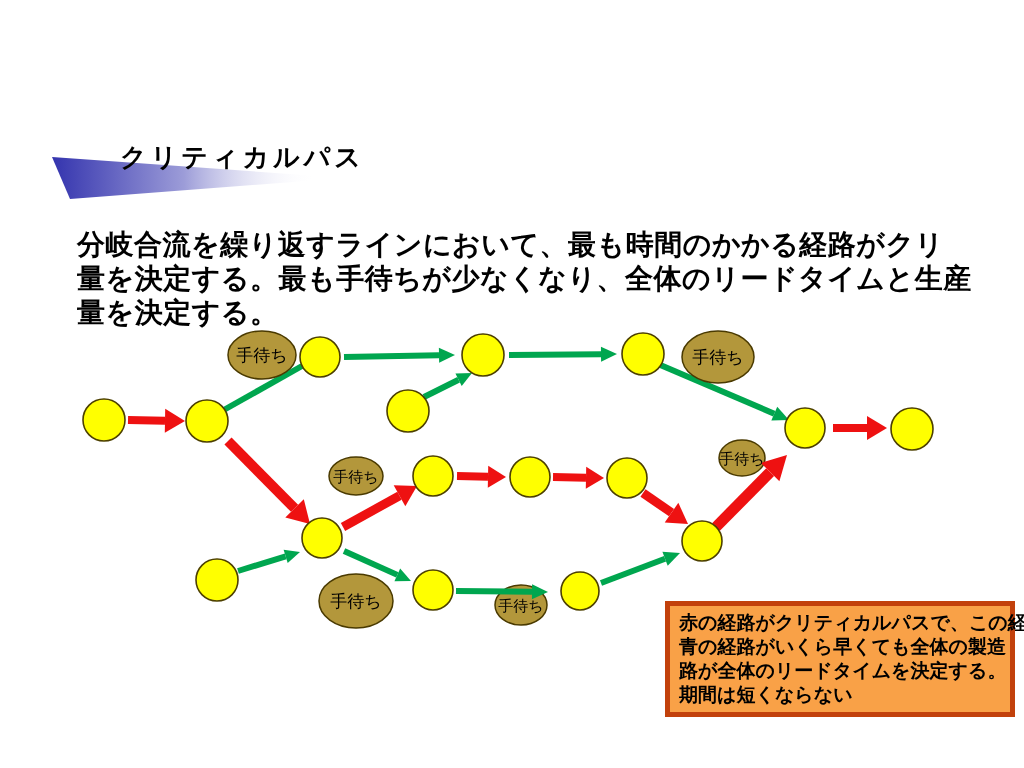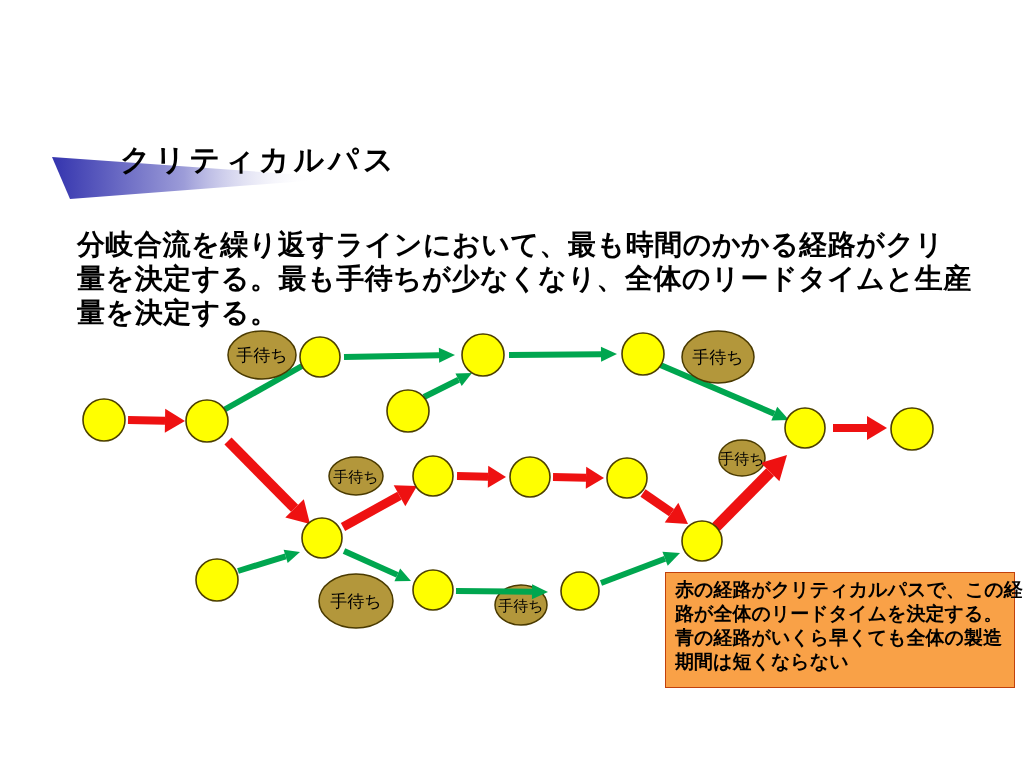--- a/index.html
+++ b/index.html
@@ -8,39 +8,39 @@
     font-family:"Liberation Sans","DejaVu Sans",sans-serif;
     position:relative;
   }
   .slide{position:absolute;inset:0;background:#ffffff;}
 
   
   .title-wrap{position:absolute;left:0;top:138px;width:1024px;height:70px;z-index:3;}
   .title-tri{position:absolute;left:0;top:0;width:420px;height:70px;}
   .slide-title{
     position:absolute;left:120px;top:2px;
-    font-size:30px;font-weight:bold;color:#000;
+    font-size:26px;font-weight:bold;color:#000;
     letter-spacing:4px;white-space:nowrap;
   }
 
   
   .intro{
     position:absolute;left:77px;top:228px;width:910px;z-index:3;
     font-size:28px;font-weight:bold;color:#000;line-height:34px;
     letter-spacing:0.5px;
   }
   .intro-line{white-space:nowrap;}
 
   
   #diagram{position:absolute;left:0;top:0;z-index:1;}
 
   
   .note-box{
-    position:absolute;left:665px;top:572px;width:350px;height:116px;
-    box-sizing:border-box;border:1px solid #c2410c;background:#F9A147;
+    position:absolute;left:665px;top:601px;width:350px;height:116px;
+    box-sizing:border-box;border:5px solid #c2410c;background:#F9A147;
     z-index:5;padding:5px 22px 0 9px;
   }
   .note-line{
     font-size:19px;font-weight:bold;color:#000;line-height:24px;
     white-space:nowrap;letter-spacing:0px;
   }
 </style>
 </head>
 <body>
 
@@ -125,18 +125,18 @@
       <text x="262" y="355" text-anchor="middle" dominant-baseline="central" font-size="17" fill="#000" font-family="&quot;Liberation Sans&quot;,&quot;DejaVu Sans&quot;,sans-serif">手待ち</text>
       <text x="718" y="357" text-anchor="middle" dominant-baseline="central" font-size="17" fill="#000" font-family="&quot;Liberation Sans&quot;,&quot;DejaVu Sans&quot;,sans-serif">手待ち</text>
       <text x="356" y="476" text-anchor="middle" dominant-baseline="central" font-size="15" fill="#000" font-family="&quot;Liberation Sans&quot;,&quot;DejaVu Sans&quot;,sans-serif">手待ち</text>
       <text x="356" y="601" text-anchor="middle" dominant-baseline="central" font-size="17" fill="#000" font-family="&quot;Liberation Sans&quot;,&quot;DejaVu Sans&quot;,sans-serif">手待ち</text>
       <text x="521" y="605" text-anchor="middle" dominant-baseline="central" font-size="15" fill="#000" font-family="&quot;Liberation Sans&quot;,&quot;DejaVu Sans&quot;,sans-serif">手待ち</text>
       <text x="742" y="458" text-anchor="middle" dominant-baseline="central" font-size="15" fill="#000" font-family="&quot;Liberation Sans&quot;,&quot;DejaVu Sans&quot;,sans-serif">手待ち</text>
     </svg>
 
   <div class="note-box">
     <div class="note-line">赤の経路がクリティカルパスで、この経</div>
+    <div class="note-line">青の経路がいくら早くても全体の製造</div>
     <div class="note-line">路が全体のリードタイムを決定する。</div>
-    <div class="note-line">青の経路がいくら早くても全体の製造</div>
     <div class="note-line">期間は短くならない</div>
   </div>
 
 </div>
 
 </body></html>

